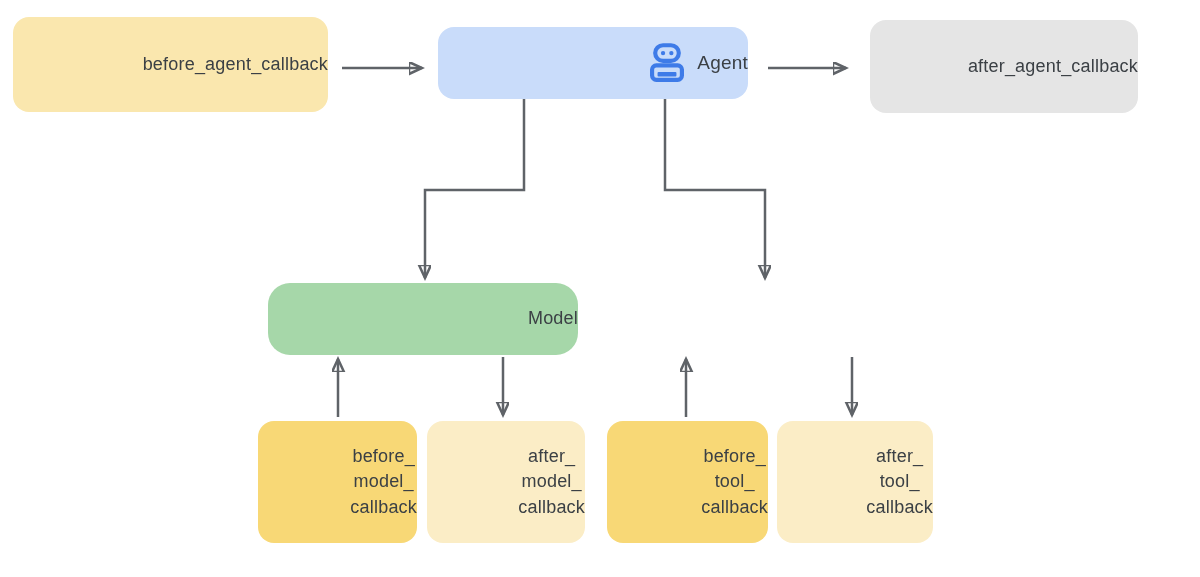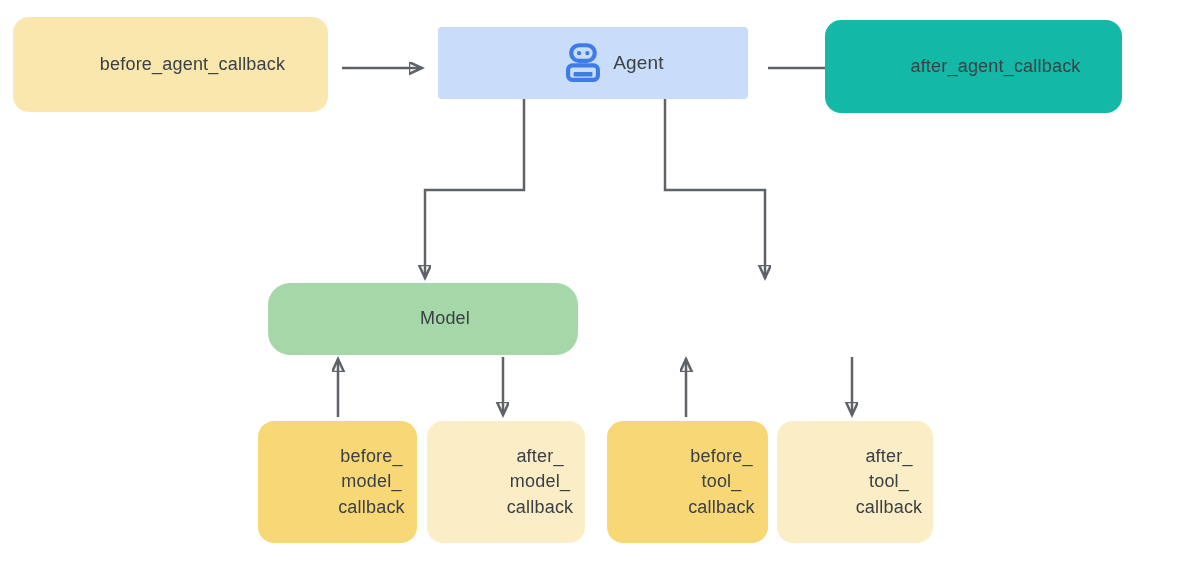--- a/index.html
+++ b/index.html
@@ -8,31 +8,31 @@
     width: 1200px;
     height: 577px;
     background: #ffffff;
     font-family: "Liberation Sans", "DejaVu Sans", sans-serif;
     overflow: hidden;
   }
   .node {
     position: absolute;
     display: flex;
     align-items: center;
-    justify-content: center;
+    justify-content: flex-end;
     text-align: center;
     box-sizing: border-box;
     font-size: 18px;
     letter-spacing: 0.2px;
     padding-left: 44px;
   }
   .node .label { line-height: 1.4; }
   .r16 { border-radius: 16px; }
   .r14 { border-radius: 22px; }
-  .r8  { border-radius: 4px; }
+  .r8  { border-radius: 16px; }
   .agent-content { display: flex; align-items: center; gap: 13px; }
   .agent-content .label { font-size: 19px; }
   .multiline { line-height: 26px; margin-left: 24px; }
   .edges {
     position: absolute;
     left: 0; top: 0;
     width: 1200px; height: 577px;
     pointer-events: none;
   }
   .edges path { stroke: currentColor; stroke-width: 2.5; fill: none; }
@@ -71,21 +71,21 @@
           <circle cx="13.8" cy="10.5" r="2.3" fill="currentColor"></circle>
           <circle cx="22.6" cy="10.5" r="2.3" fill="currentColor"></circle>
           <rect x="2.2" y="23.5" width="31.6" height="15.3" rx="4.5" fill="none" stroke="currentColor" stroke-width="4.4"></rect>
           <rect x="8" y="30.6" width="20" height="4.6" rx="1" fill="currentColor"></rect>
         </svg>
       </span>
       <span class="label">Agent</span>
     </span>
   </div>
 
-  <div class="node r16" style="left: 825px; top: 20px; width: 297px; height: 93px; background-color: #14b8a6;">
+  <div class="node r16" style="left: 870px; top: 20px; width: 268px; height: 93px; background-color: #e5e5e5;">
     <span class="label">after_agent_callback</span>
   </div>
 
   <div class="node r14" style="left: 268px; top: 283px; width: 310px; height: 72px; background-color: rgb(166, 215, 169);">
     <span class="label">Model</span>
   </div>
 
 
   <div class="node r16" style="left: 258px; top: 421px; width: 159px; height: 122px; background-color: rgb(248, 216, 118);">
     <span class="label multiline">

